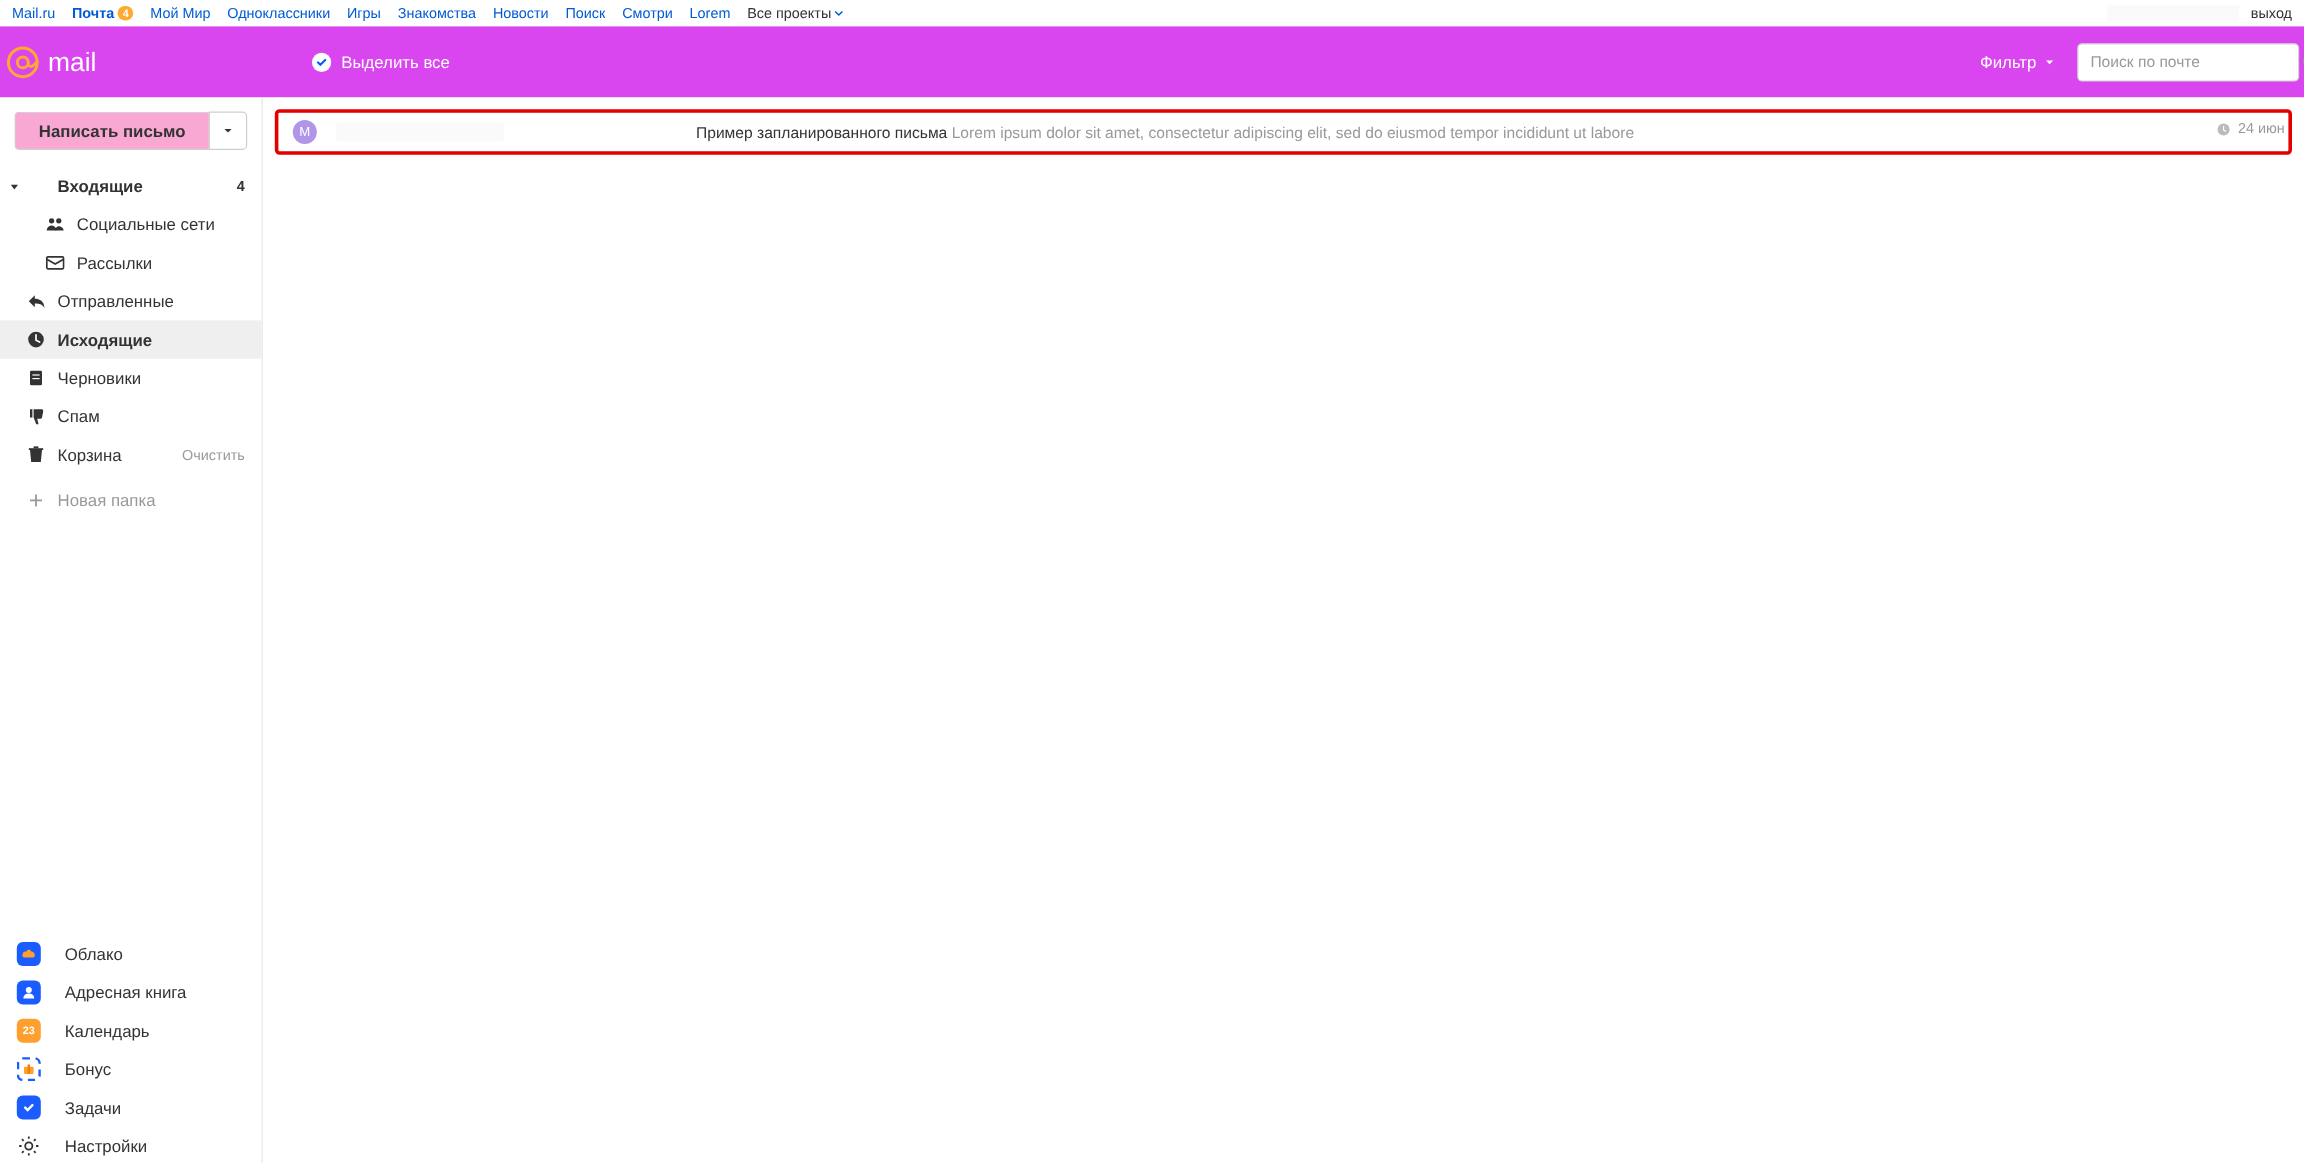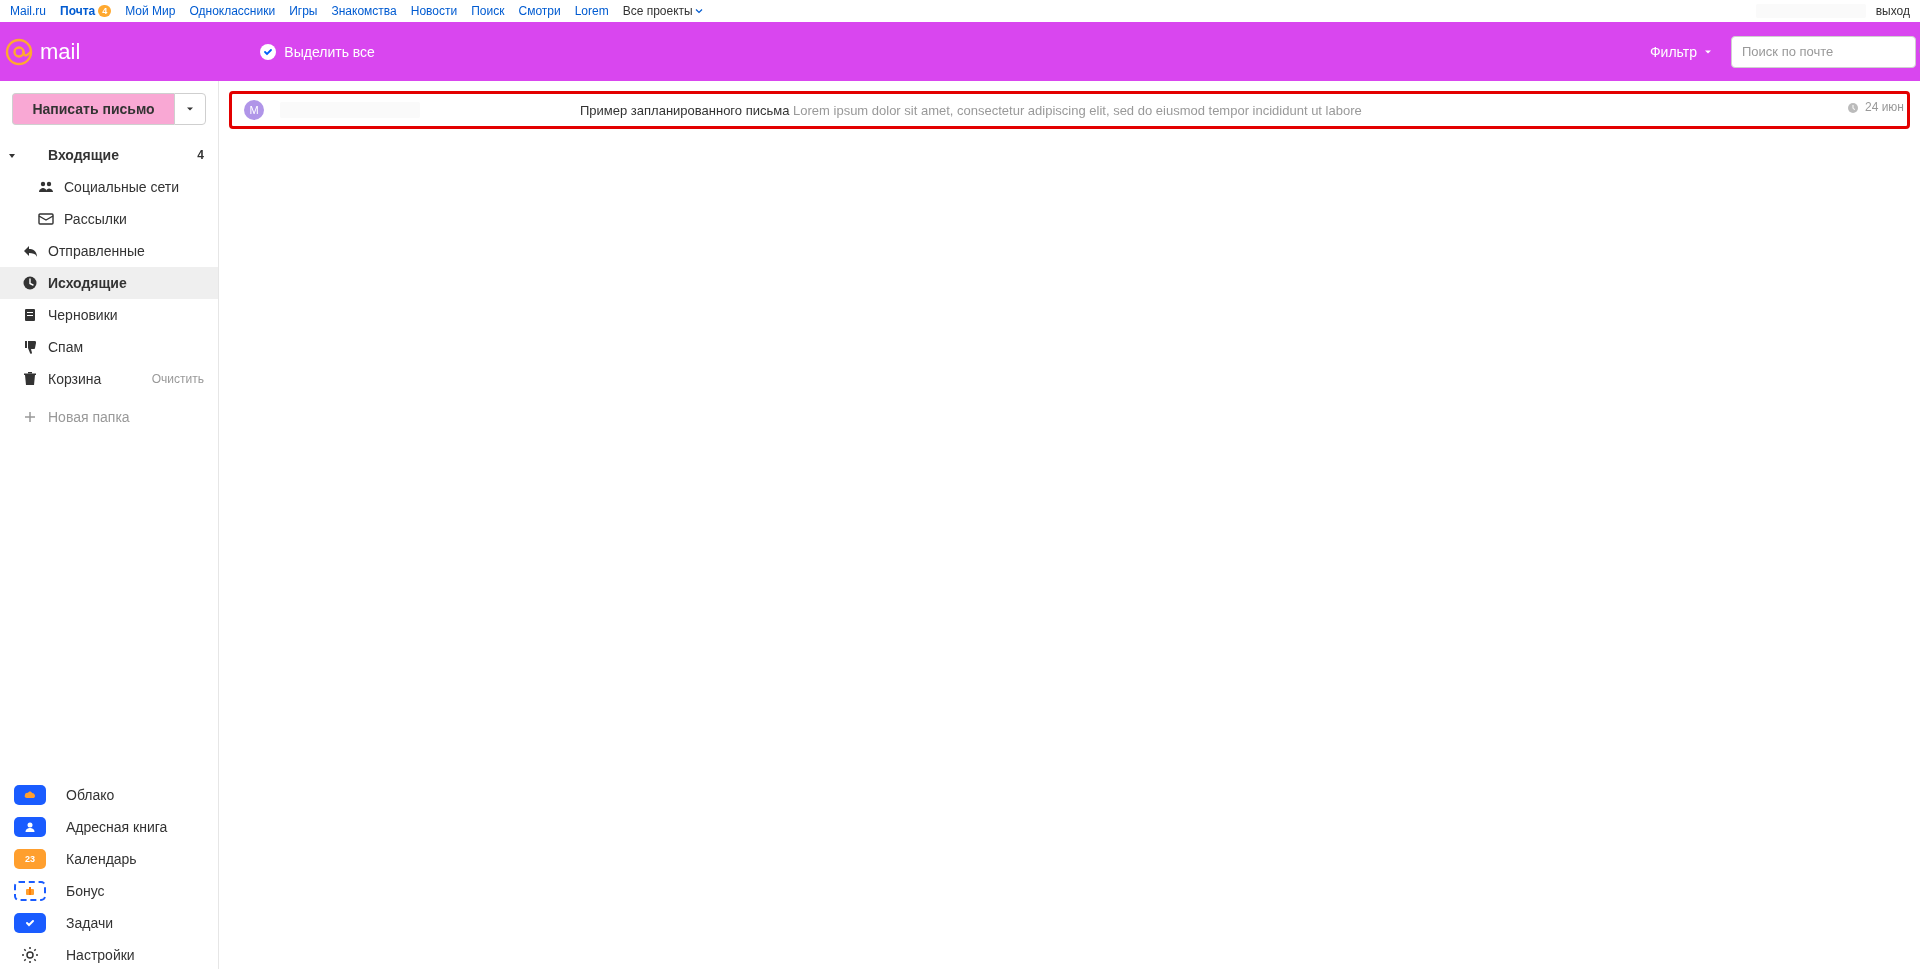--- a/index.html
+++ b/index.html
@@ -63,21 +63,21 @@
 .folder-item .fi-count { margin-left: auto; font-size: 12px; font-weight: bold; color: #333; }
 .folder-item .fi-action { margin-left: auto; font-size: 12px; color: #999; font-weight: normal; }
 .folder-item.child { padding-left: 38px; font-weight: normal; }
 .folder-item .caret { position: absolute; left: 8px; }
 
 .new-folder { padding: 14px 14px 8px 22px; display: flex; align-items: center; gap: 10px; color: #999; font-size: 14px; cursor: pointer; }
 .new-folder .fi-icon { width: 16px; display: flex; justify-content: center; }
 
 .bottom-links { padding: 8px 0 12px 0; }
 .bottom-link { display: flex; align-items: center; padding: 6px 14px; gap: 20px; font-size: 14px; color: #333; cursor: pointer; }
-.bottom-link .bl-icon { width: 32px; height: 20px; border-radius: 5px; display: flex; align-items: center; justify-content: center; flex-shrink: 0; }
+.bottom-link .bl-icon { width: 20px; height: 20px; border-radius: 5px; display: flex; align-items: center; justify-content: center; flex-shrink: 0; }
 
 
 .content { flex: 1; padding: 10px 10px 0 10px; position: relative; }
 .mail-row {
   border: 3px solid #e30000; border-radius: 4px;
   display: flex; align-items: center; padding: 6px 12px; min-height: 32px;
   position: relative;
 }
 .avatar { width: 20px; height: 20px; border-radius: 50%; background: #b095e8; color: #fff; font-size: 11px; display: flex; align-items: center; justify-content: center; margin-right: 16px; flex-shrink: 0; }
 .sender-blur { width: 140px; height: 16px; background: #fafafa; border-radius: 2px; flex-shrink: 0; }

